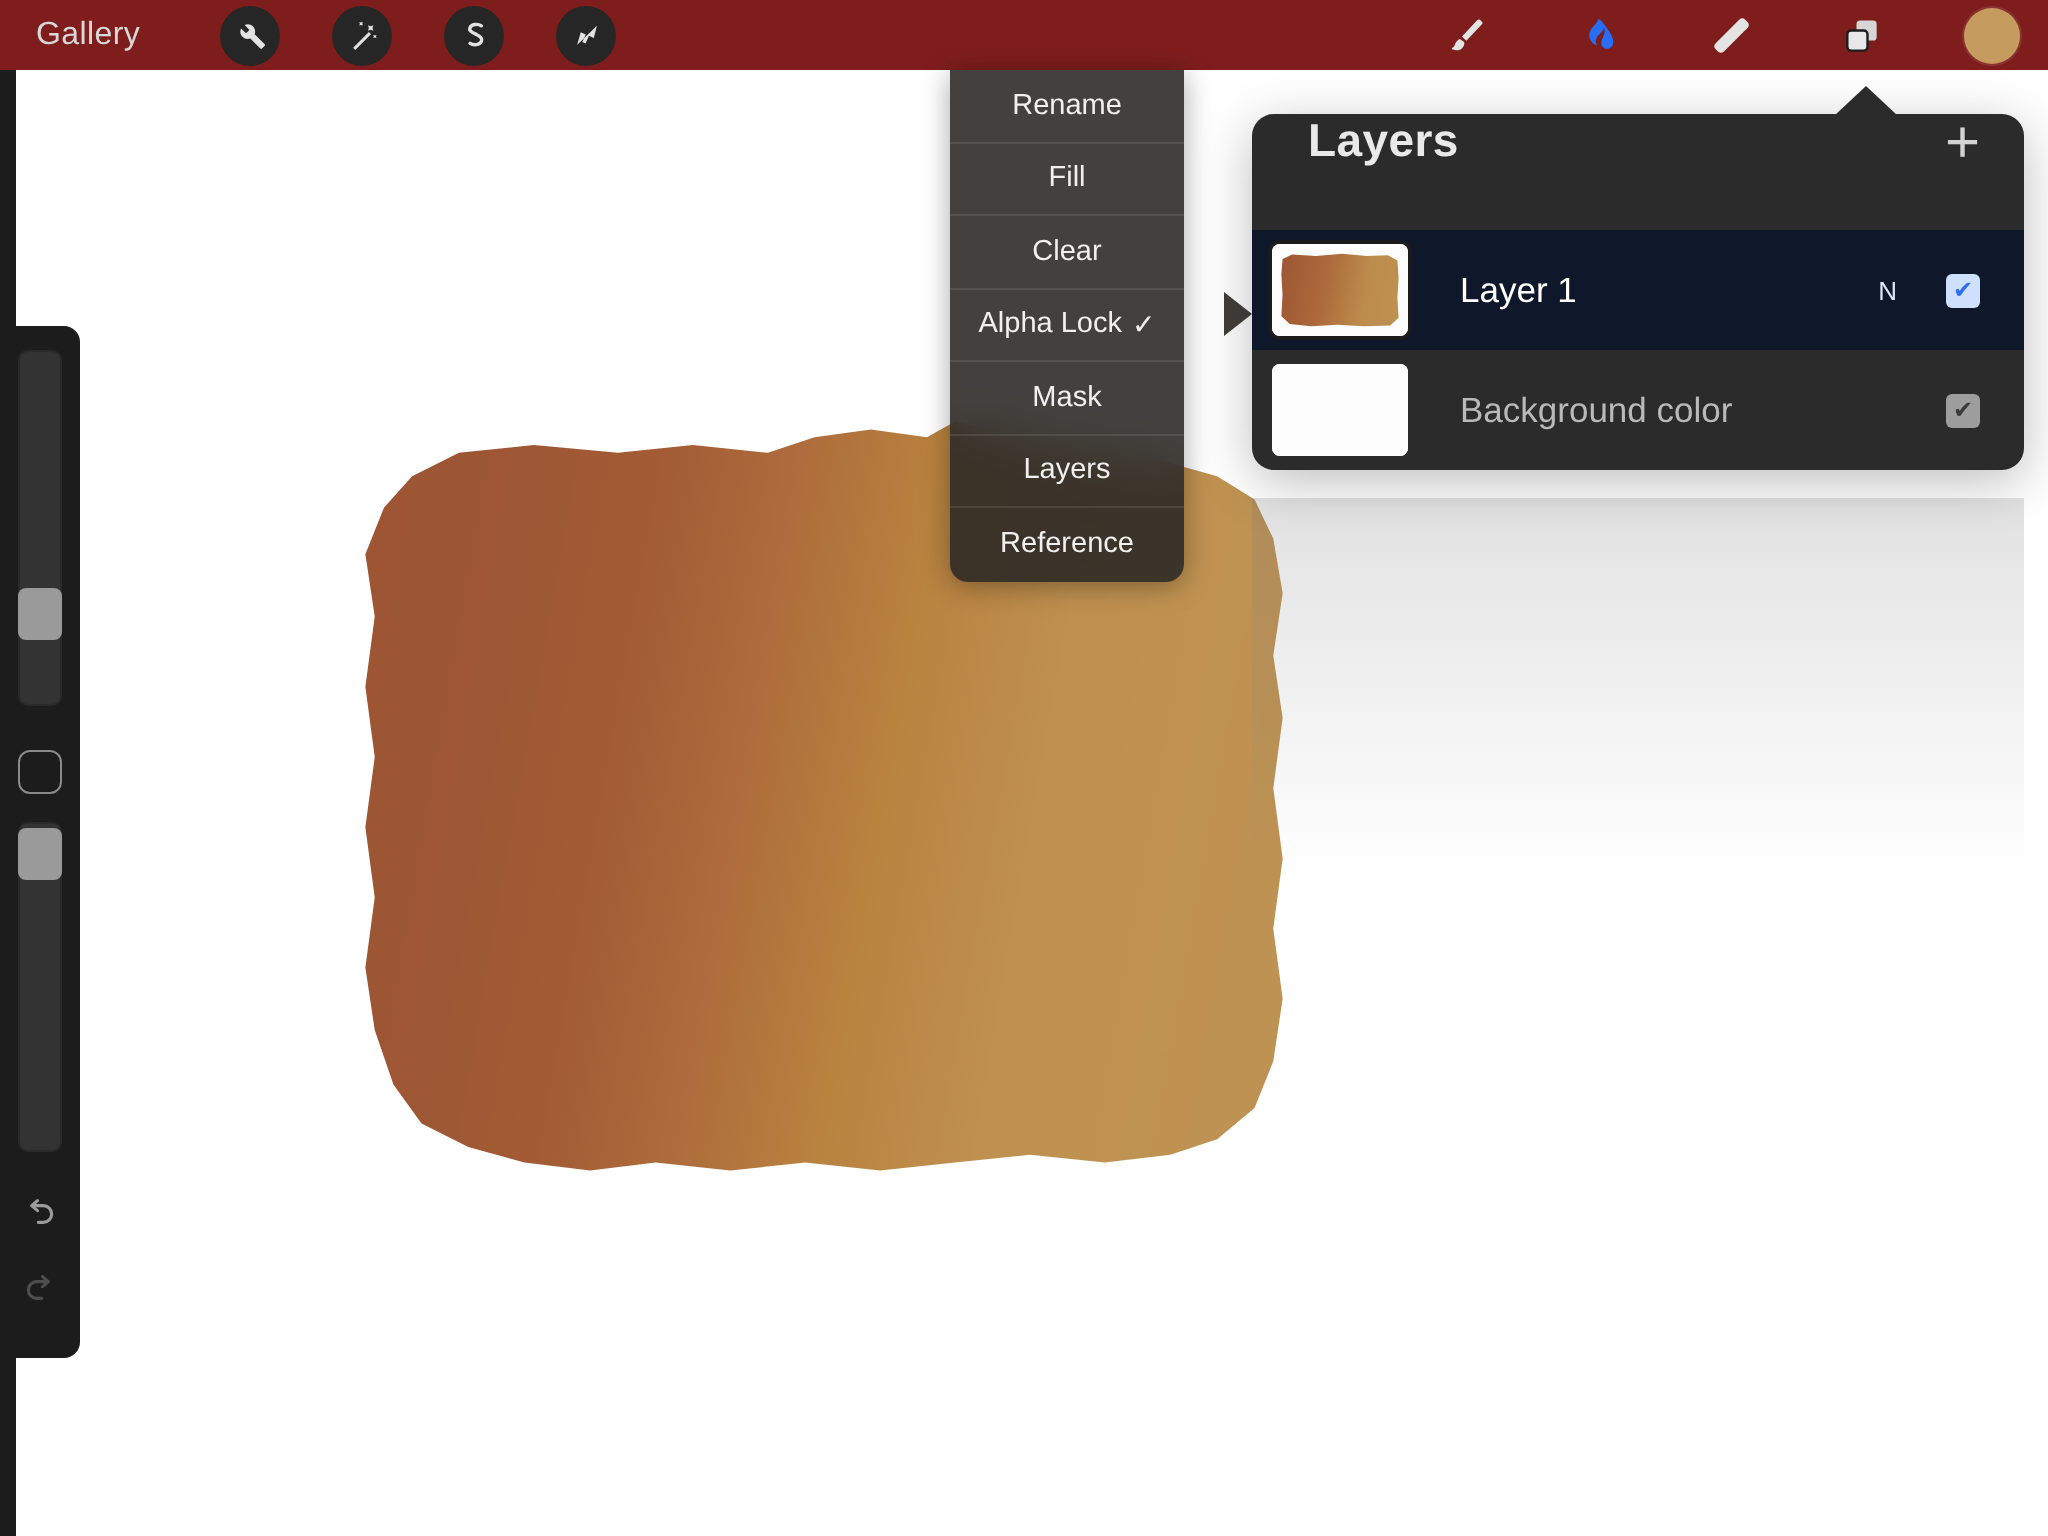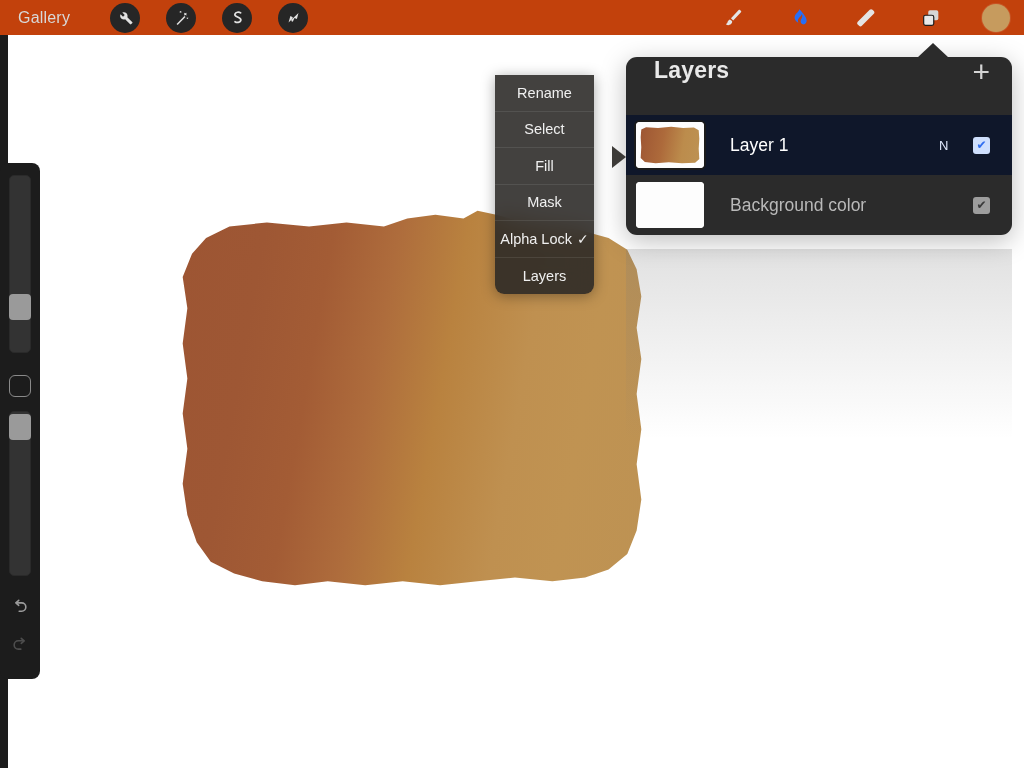--- a/index.html
+++ b/index.html
@@ -36,21 +36,21 @@
       96% 90%, 92% 94%, 87% 96%, 80% 97%, 72% 96%, 64% 97%,
       56% 98%, 48% 97%, 40% 98%, 32% 97%, 25% 98%, 18% 97%,
       12% 95%, 7% 92%, 4% 87%, 2% 80%, 1% 72%, 2% 63%,
       1% 54%, 2% 45%, 1% 36%, 2% 27%, 1% 19%
     );
   }
 
   
   .topbar {
     position:absolute; left:0; top:0; width:1024px; height:35px;
-    background:#c2410c; display:flex; align-items:center;
+    background:#7f1d1d; display:flex; align-items:center;
     z-index:40;
   }
   .gallery-btn {
     margin-left:18px; color:#d8d8d8; font-size:16px; letter-spacing:.2px;
     cursor:pointer;
   }
   .tool-group-left { display:flex; align-items:center; gap:26px; margin-left:40px; }
   .tool-group-right {
     margin-left:auto; display:flex; align-items:center; gap:36px; margin-right:14px;
   }
@@ -87,27 +87,26 @@
     border:1.6px solid #8a8a8a; border-radius:6px; cursor:pointer;
   }
   .undo-btn, .redo-btn {
     width:26px; height:26px; margin-top:18px;
     display:flex; align-items:center; justify-content:center; cursor:pointer;
   }
   .redo-btn { margin-top:12px; opacity:.45; }
 
   
   .ctx-menu {
-    position:absolute; left:495px; top:35px; width:99px;
+    position:absolute; left:475px; top:35px; width:117px;
     border-radius:0 0 9px 9px;
     overflow:hidden; z-index:50;
     background:rgba(41,39,36,0.88);
     backdrop-filter:blur(12px);
     box-shadow:0 2px 14px rgba(0,0,0,.35);
-    margin-top:40px;
   }
   .ctx-item {
     height:36.5px; display:flex; align-items:center; justify-content:center;
     color:#f0f0f0; font-size:14.5px; cursor:pointer;
     border-bottom:1px solid rgba(255,255,255,0.085);
     white-space:nowrap;
   }
   .ctx-item:last-child { border-bottom:none; }
   .ctx-check { margin-left:5px; font-size:14px; }
   .ctx-pointer {
@@ -267,34 +266,37 @@
         <polyline points="13.5,4 17,7 13.5,10"></polyline>
       </svg>
     </div>
   </div>
 
   <div class="ctx-menu">
     <div class="ctx-item">
       <span>Rename</span>
     </div>
     <div class="ctx-item">
-      <span>Select</span>
-    </div>
-    <div class="ctx-item">
       <span>Fill</span>
     </div>
     <div class="ctx-item">
-      <span>Mask</span>
+      <span>Clear</span>
     </div>
     <div class="ctx-item">
       <span>Alpha Lock</span>
       <span class="ctx-check">✓</span>
     </div>
     <div class="ctx-item">
+      <span>Mask</span>
+    </div>
+    <div class="ctx-item">
       <span>Layers</span>
+    </div>
+    <div class="ctx-item">
+      <span>Reference</span>
     </div>
   </div>
   <div class="ctx-pointer"></div>
 
   <div class="layers-notch"></div>
   <div class="layers-panel">
     <div class="layers-header">
       <div class="layers-title">Layers</div>
       <div class="add-layer">+</div>
     </div>

